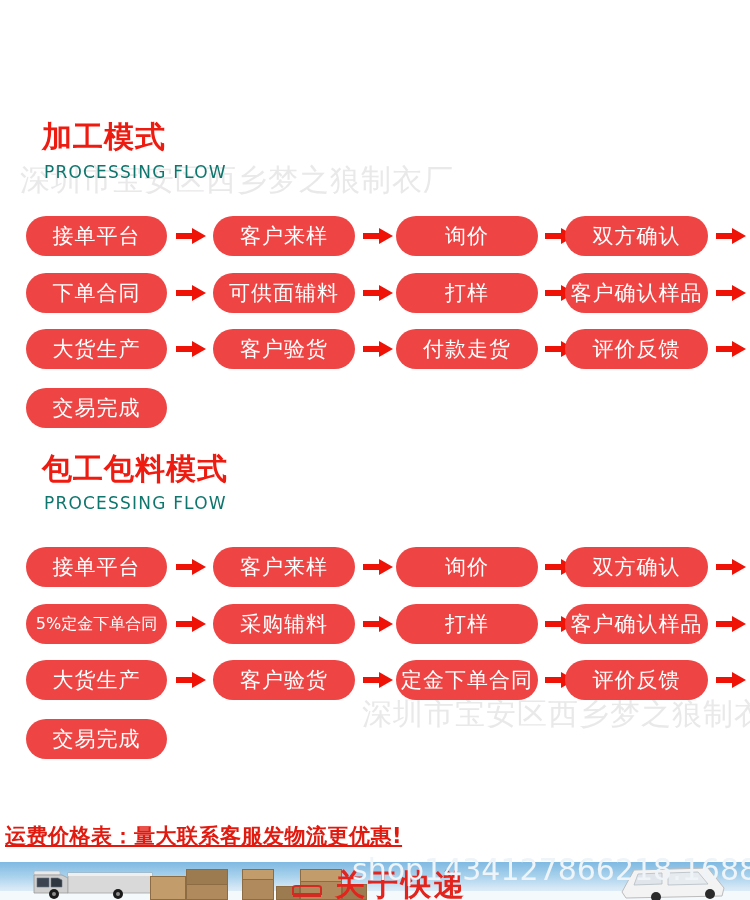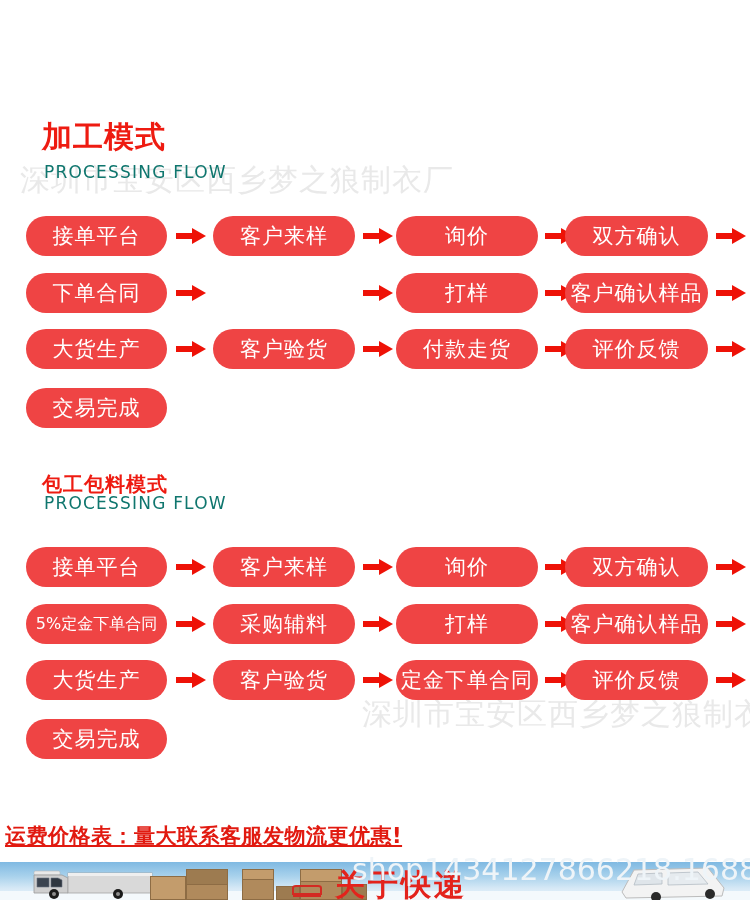--- a/index.html
+++ b/index.html
@@ -119,20 +119,21 @@
             <rect x="0" y="6" width="20" height="6" fill="#ee1207"></rect>
             <path d="M16 1 L30 9 L16 17 Z" fill="#ee1207"></path>
           </svg>
         </div>
         <div class="flow-row" style="top: 155px;">
           <div class="pill" style="left: 26px; width: 141px;">下单合同</div>
           <svg class="arrow" viewBox="0 0 30 18" style="left: 176px;">
             <rect x="0" y="6" width="20" height="6" fill="#ee1207"></rect>
             <path d="M16 1 L30 9 L16 17 Z" fill="#ee1207"></path>
           </svg>
+          <div class="pill" style="left: 213px; width: 142px;">可供面辅料</div>
           <svg class="arrow" viewBox="0 0 30 18" style="left: 363px;">
             <rect x="0" y="6" width="20" height="6" fill="#ee1207"></rect>
             <path d="M16 1 L30 9 L16 17 Z" fill="#ee1207"></path>
           </svg>
           <div class="pill" style="left: 396px; width: 142px;">打样</div>
           <svg class="arrow" viewBox="0 0 30 18" style="left: 545px;">
             <rect x="0" y="6" width="20" height="6" fill="#ee1207"></rect>
             <path d="M16 1 L30 9 L16 17 Z" fill="#ee1207"></path>
           </svg>
           <div class="pill" style="left: 565px; width: 143px;">客户确认样品</div>
@@ -161,21 +162,21 @@
           <svg class="arrow" viewBox="0 0 30 18" style="left: 716px;">
             <rect x="0" y="6" width="20" height="6" fill="#ee1207"></rect>
             <path d="M16 1 L30 9 L16 17 Z" fill="#ee1207"></path>
           </svg>
         </div>
         <div class="flow-row" style="top: 270px;">
           <div class="pill" style="left: 26px; width: 141px;">交易完成</div>
         </div>
       </div>
       <div class="section" style="top: 449px;">
-        <div class="sec-title-cn" style="left: 42px; top: 16px; font-size: 20px; line-height: 38px;">包工包料模式</div>
+        <div class="sec-title-cn" style="left: 42px; top: 1px; font-size: 30px; line-height: 38px;">包工包料模式</div>
         <div class="sec-title-en" style="left: 44px; top: 44px;">PROCESSING FLOW</div>
         <div class="flow-row" style="top: 98px;">
           <div class="pill" style="left: 26px; width: 141px;">接单平台</div>
           <svg class="arrow" viewBox="0 0 30 18" style="left: 176px;">
             <rect x="0" y="6" width="20" height="6" fill="#ee1207"></rect>
             <path d="M16 1 L30 9 L16 17 Z" fill="#ee1207"></path>
           </svg>
           <div class="pill" style="left: 213px; width: 142px;">客户来样</div>
           <svg class="arrow" viewBox="0 0 30 18" style="left: 363px;">
             <rect x="0" y="6" width="20" height="6" fill="#ee1207"></rect>

